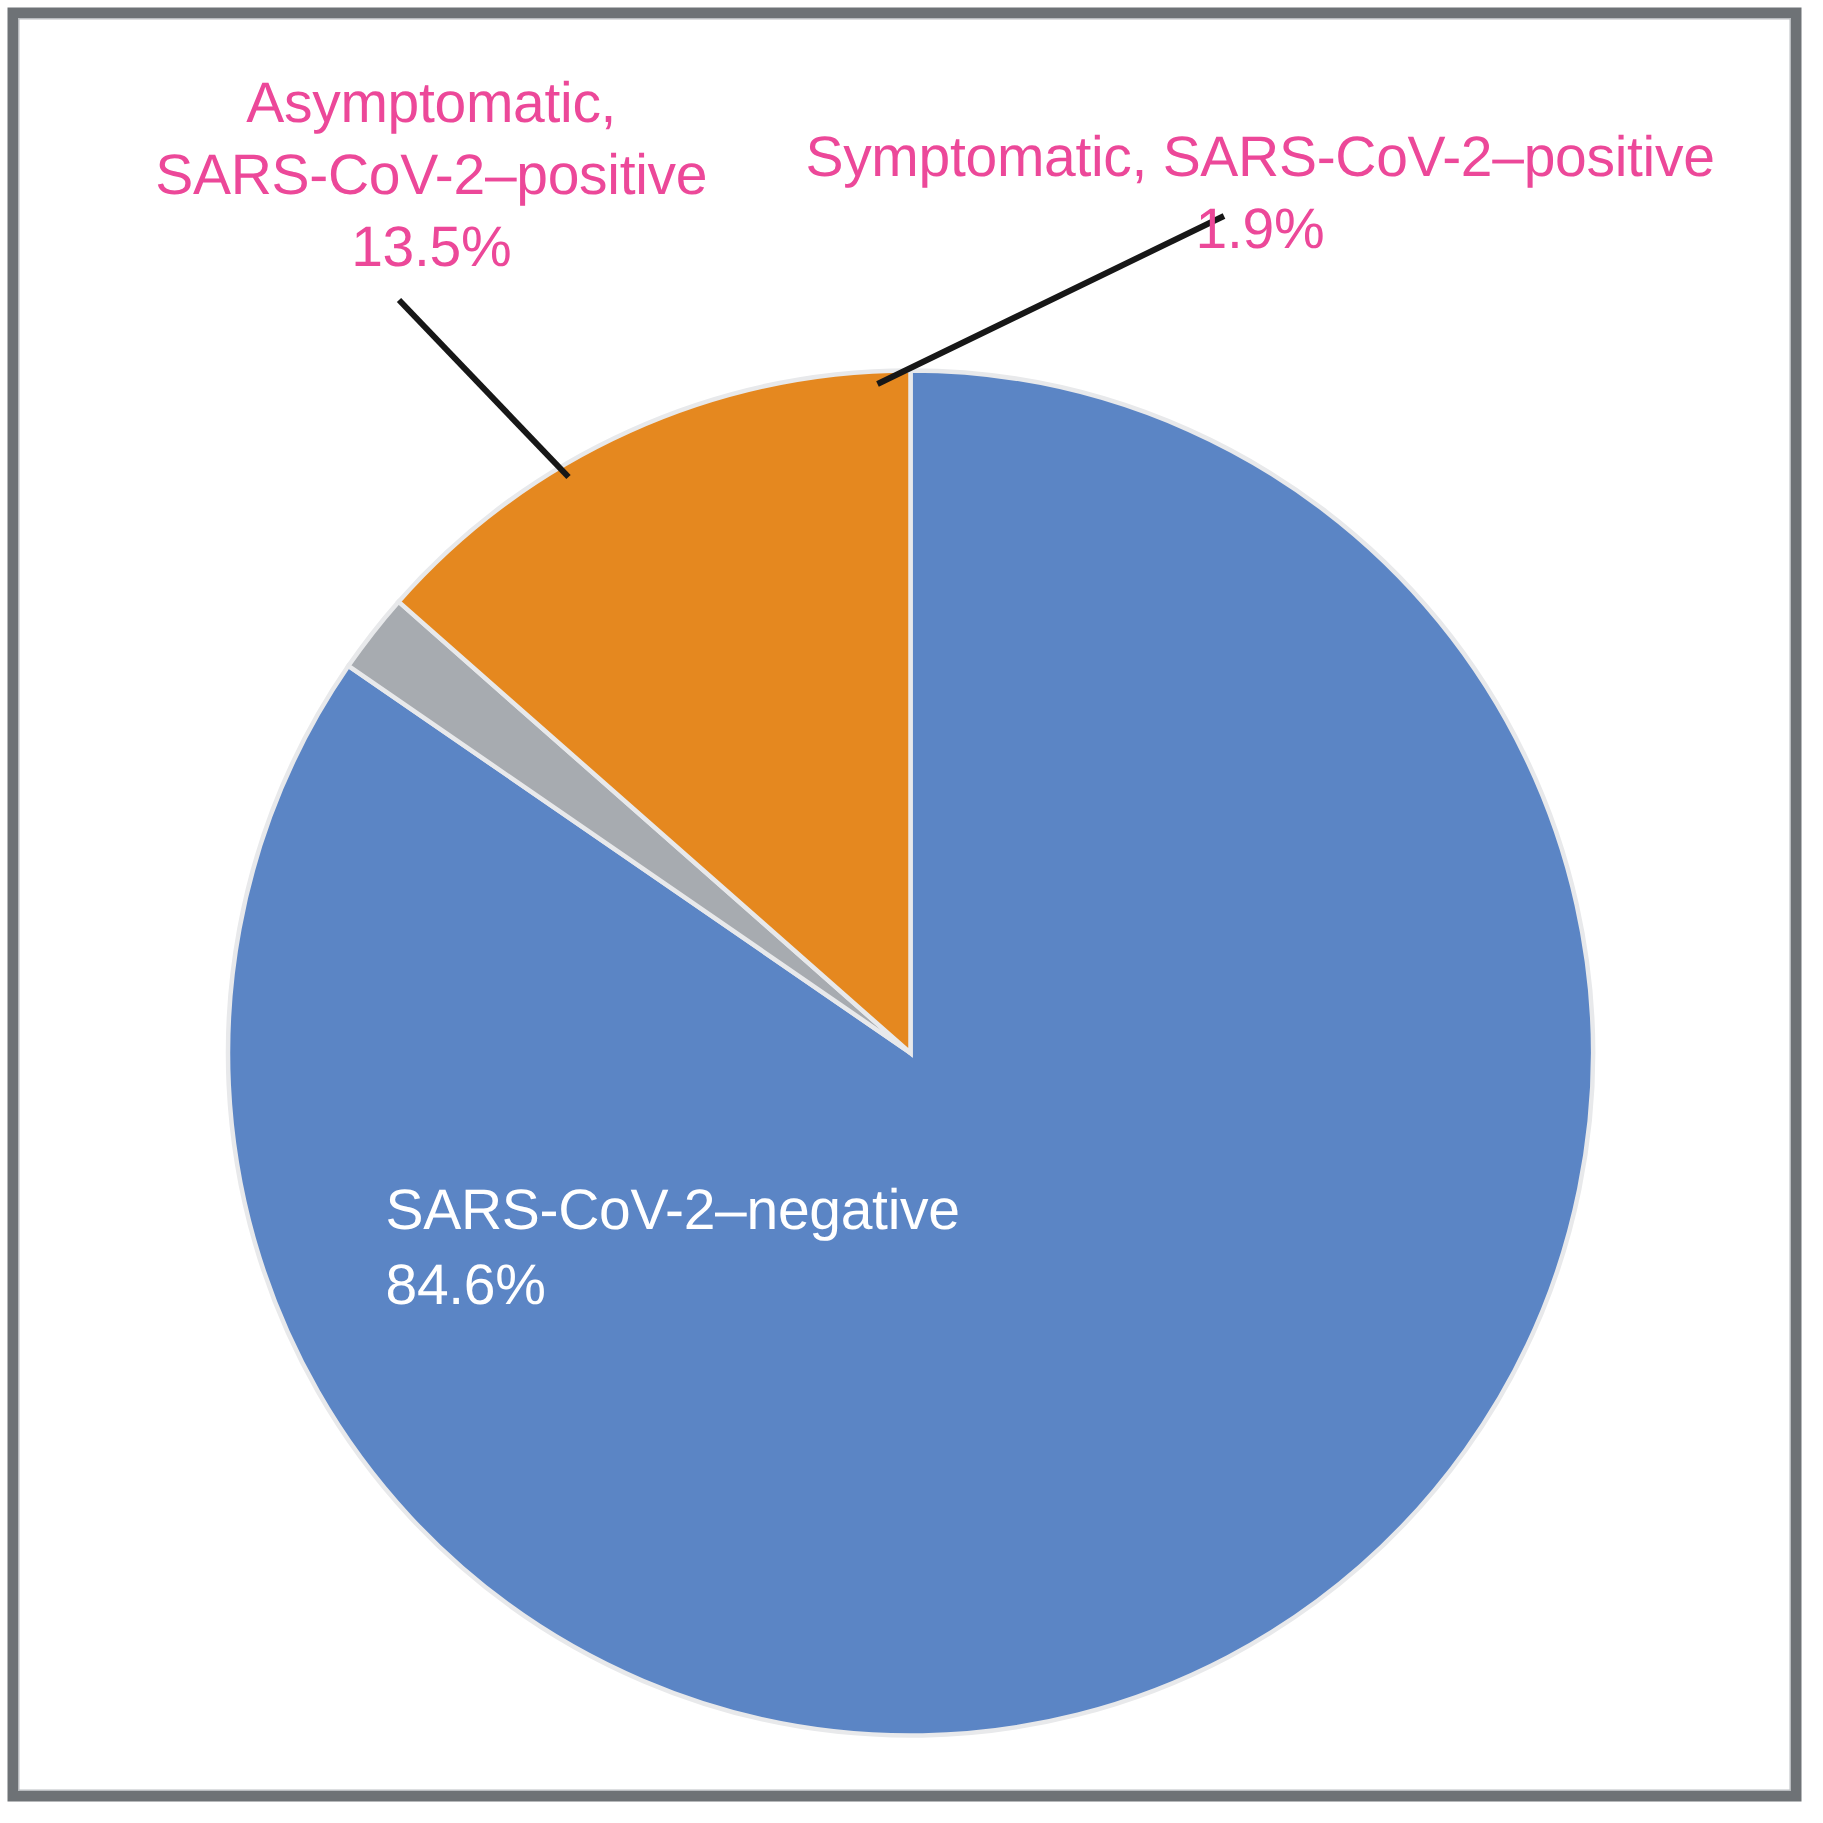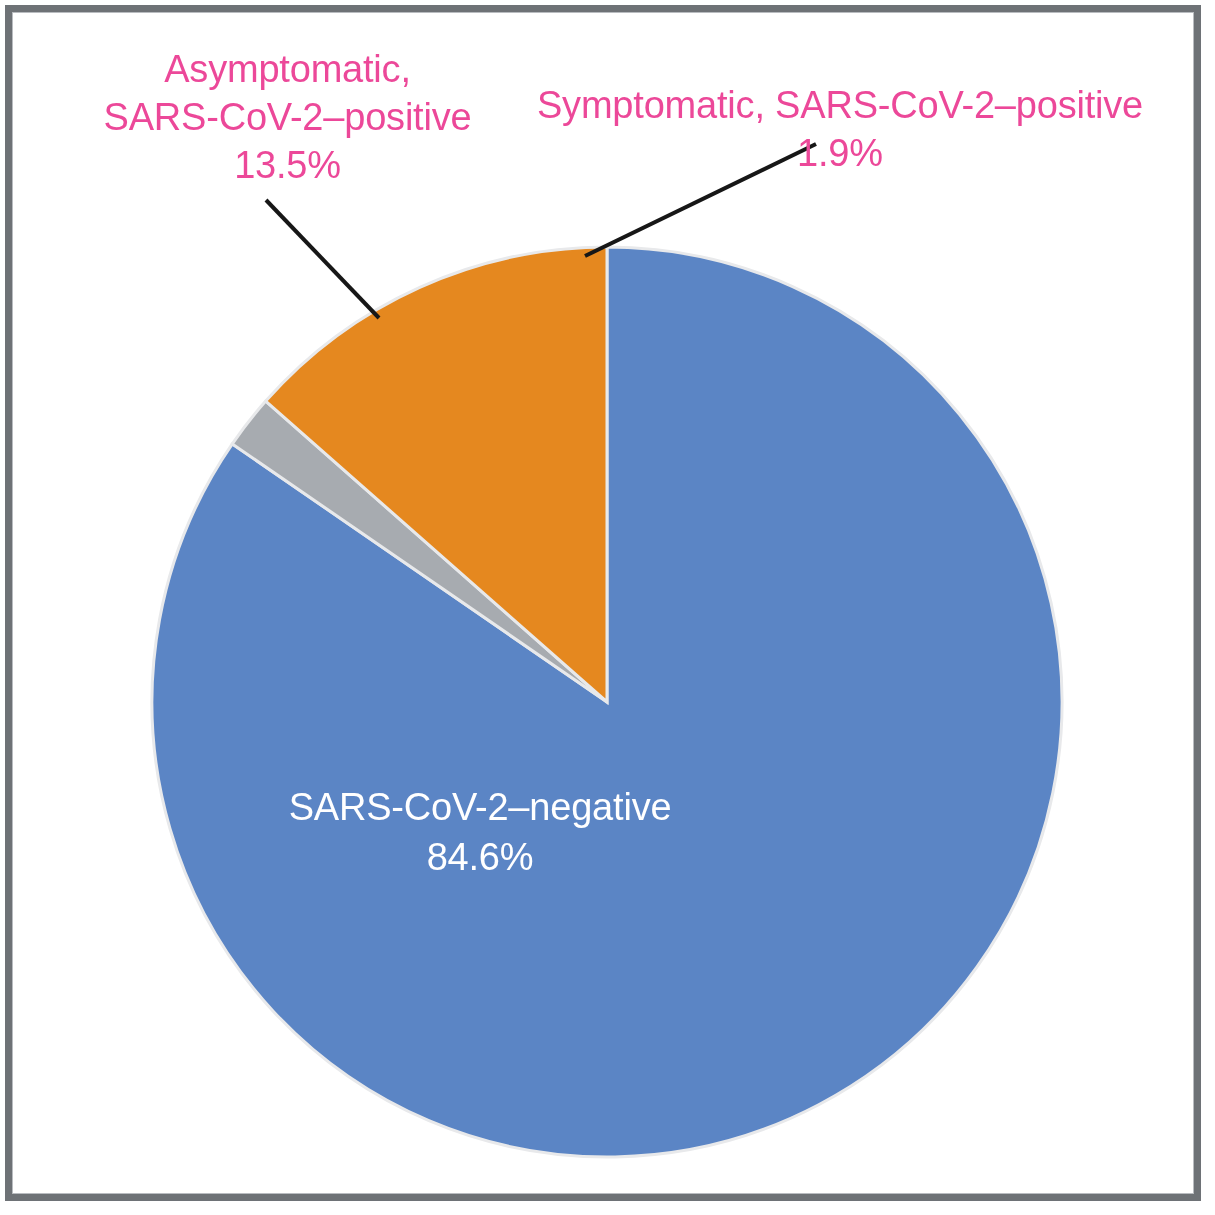--- a/index.html
+++ b/index.html
@@ -70,21 +70,20 @@
     width: 485px;
   }
   #label-symptomatic {
     left: 490px;
     top: 45px;
     width: 700px;
     margin-top: 36px;
   }
   .slice-inner-label {
     position: absolute;
-    text-align: center;
     color: #ffffff;
     font-size: 38px;
     line-height: 50px;
     font-family: "Liberation Sans", sans-serif;
     white-space: pre-line;
     letter-spacing: -0.2px;
   }
   #label-negative {
     left: 257px;
     top: 782px;

